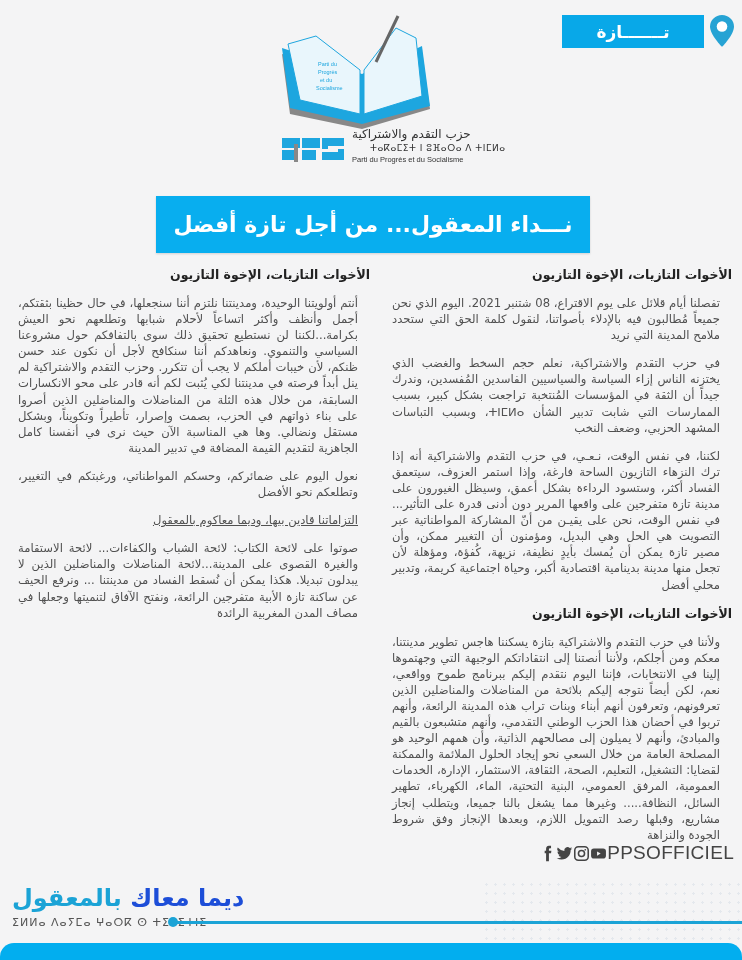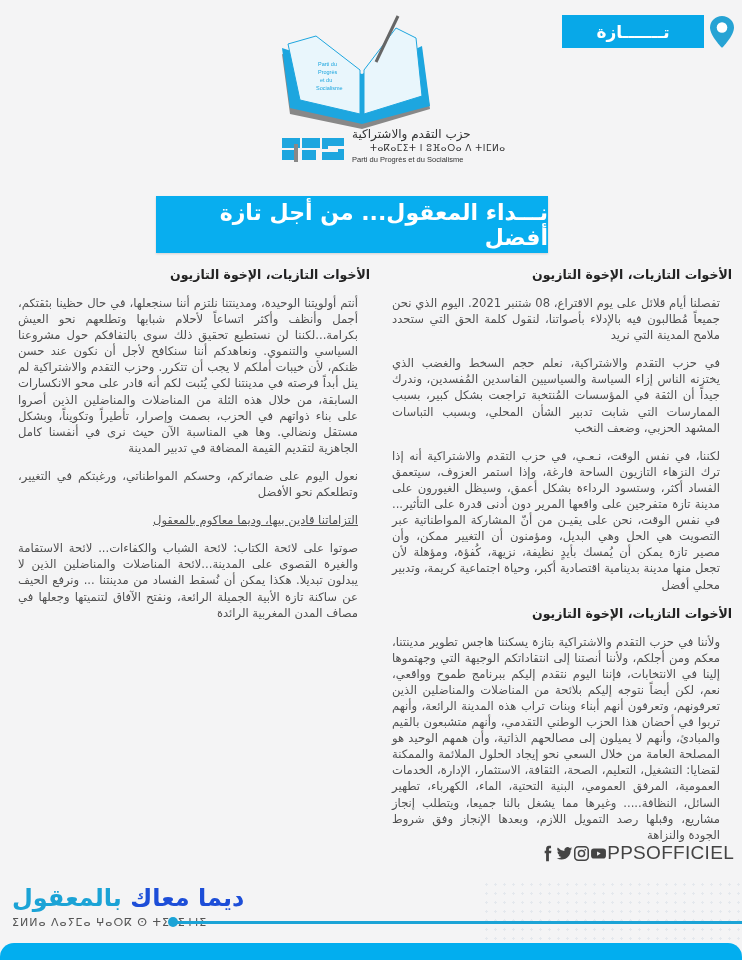--- a/index.html
+++ b/index.html
@@ -8,38 +8,38 @@
     background: #f4f4f5;
     font-family: "DejaVu Sans", sans-serif;
     color: #4a4a4a;
     position: relative;
   }
   .page { position: relative; width: 742px; height: 960px; overflow: hidden; }
 
   
   .loc {
     position: absolute; top: 15px; right: 8px;
-    display: flex; align-items: center; gap: 6px; direction: ltr;
+    display: flex; align-items: flex-start; gap: 6px; direction: ltr;
   }
   .loc-label {
     background: #08a8e8; color: #fff; font-weight: bold; font-size: 17px;
     height: 33px; width: 142px; display: flex; align-items: center; justify-content: center;
     direction: rtl;
   }
   .loc-icon { width: 24px; height: 32px; }
 
   
   .logo { position: absolute; left: 272px; top: 14px; width: 200px; height: 170px; }
   .logo-text-ar { position: absolute; left: 352px; top: 127px; font-size: 12px; color: #333; direction: rtl; white-space: nowrap; }
   .logo-text-tif { position: absolute; left: 356px; top: 143px; font-size: 9px; color: #333; white-space: nowrap; letter-spacing: 0.5px; margin-left: 14px; }
   .logo-text-fr { position: absolute; left: 352px; top: 155px; font-size: 7.5px; color: #333; white-space: nowrap; font-family: "Liberation Sans", sans-serif; }
 
   
   .title-banner {
-    position: absolute; left: 156px; top: 196px; width: 392px; height: 57px;
+    position: absolute; left: 156px; top: 196px; width: 434px; height: 57px;
     background: #08aeef; color: #fff; font-weight: bold; font-size: 22px;
     display: flex; align-items: center; justify-content: center; direction: rtl;
     box-shadow: 0 1px 2px rgba(0,0,0,0.15);
   }
 
   
   .col {
     position: absolute; direction: rtl; text-align: justify;
     font-size: 11.6px; line-height: 16.1px; color: #505050;
     font-family: "DejaVu Sans", sans-serif;
@@ -101,32 +101,32 @@
   </svg>
   <div class="logo-text-ar">حزب التقدم والاشتراكية</div>
   <div class="logo-text-tif">ⵜⴰⴽⴰⵎⵉⵜ ⵏ ⵓⴼⴰⵔⴰ ⴷ ⵜⵏⵎⵍⴰ</div>
   <div class="logo-text-fr">Parti du Progrès et du Socialisme</div>
 
   <div class="title-banner">نـــداء المعقول... من أجل تازة أفضل</div>
 
   <div class="col col-right">
     <h3>الأخوات التازيات، الإخوة التازيون</h3>
     <p>تفصلنا أيام قلائل على يوم الاقتراع، 08 شتنبر 2021. اليوم الذي نحن جميعاً مُطالبون فيه بالإدلاء بأصواتنا، لنقول كلمة الحق التي ستحدد ملامح المدينة التي نريد</p>
-    <p>في حزب التقدم والاشتراكية، نعلم حجم السخط والغضب الذي يختزنه الناس إزاء السياسة والسياسيين الفاسدين المُفسدين، وندرك جيداً أن الثقة في المؤسسات المُنتخبة تراجعت بشكل كبير، بسبب الممارسات التي شابت تدبير الشأن المحلي، وبسبب التباسات المشهد الحزبي، وضعف النخب</p>
+    <p>في حزب التقدم والاشتراكية، نعلم حجم السخط والغضب الذي يختزنه الناس إزاء السياسة والسياسيين الفاسدين المُفسدين، وندرك جيداً أن الثقة في المؤسسات المُنتخبة تراجعت بشكل كبير، بسبب الممارسات التي شابت تدبير الشأن ⵜⵏⵎⵍⴰ، وبسبب التباسات المشهد الحزبي، وضعف النخب</p>
     <p>لكننا، في نفس الوقت، نـعـي، في حزب التقدم والاشتراكية أنه إذا ترك النزهاء التازيون الساحة فارغة، وإذا استمر العزوف، سيتعمق الفساد أكثر، وستسود الرداءة بشكل أعمق، وسيظل الغيورون على مدينة تازة متفرجين على واقعها المرير دون أدنى قدرة على التأثير... في نفس الوقت، نحن على يقيـن من أنّ المشاركة المواطناتية عبر التصويت هي الحل وهي البديل، ومؤمنون أن التغيير ممكن، وأن مصير تازة يمكن أن يُمسك بأيدٍ نظيفة، نزيهة، كُفؤة، ومؤهلة لأن تجعل منها مدينة بدينامية اقتصادية أكبر، وحياة اجتماعية كريمة، وتدبير محلي أفضل</p>
     <h3>الأخوات التازيات، الإخوة التازيون</h3>
     <p>ولأننا في حزب التقدم والاشتراكية بتازة يسكننا هاجس تطوير مدينتنا، معكم ومن أجلكم، ولأننا أنصتنا إلى انتقاداتكم الوجيهة التي وجهتموها إلينا في الانتخابات، فإننا اليوم نتقدم إليكم ببرنامج طموح وواقعي، نعم، لكن أيضاً نتوجه إليكم بلائحة من المناضلات والمناضلين الذين تعرفونهم، وتعرفون أنهم أبناء وبنات تراب هذه المدينة الرائعة، وأنهم تربوا في أحضان هذا الحزب الوطني التقدمي، وأنهم متشبعون بالقيم والمبادئ، وأنهم لا يميلون إلى مصالحهم الذاتية، وأن همهم الوحيد هو المصلحة العامة من خلال السعي نحو إيجاد الحلول الملائمة والممكنة لقضايا: التشغيل، التعليم، الصحة، الثقافة، الاستثمار، الإدارة، الخدمات العمومية، المرفق العمومي، البنية التحتية، الماء، الكهرباء، تطهير السائل، النظافة..... وغيرها مما يشغل بالنا جميعا، ويتطلب إنجاز مشاريع، وقبلها رصد التمويل اللازم، وبعدها الإنجاز وفق شروط الجودة والنزاهة</p>
   </div>
 
   <div class="col col-left">
     <h3>الأخوات التازيات، الإخوة التازيون</h3>
     <p>أنتم أولويتنا الوحيدة، ومدينتنا نلتزم أننا سنجعلها، في حال حظينا بثقتكم، أجمل وأنظف وأكثر اتساعاً لأحلام شبابها وتطلعهم نحو العيش بكرامة...لكننا لن نستطيع تحقيق ذلك سوى بالتفافكم حول مشروعنا السياسي والتنموي. ونعاهدكم أننا سنكافح لأجل أن نكون عند حسن ظنكم، لأن خيبات أملكم لا يجب أن تتكرر. وحزب التقدم والاشتراكية لم ينل أبداً فرصته في مدينتنا لكي يُثبت لكم أنه قادر على محو الانكسارات السابقة، من خلال هذه الثلة من المناضلات والمناضلين الذين أصروا على بناء ذواتهم في الحزب، بصمت وإصرار، تأطيراً وتكويناً، وبشكل مستقل ونضالي. وها هي المناسبة الآن حيث نرى في أنفسنا كامل الجاهزية لتقديم القيمة المضافة في تدبير المدينة</p>
     <p>نعول اليوم على ضمائركم، وحسكم المواطناتي، ورغبتكم في التغيير، وتطلعكم نحو الأفضل</p>
     <p class="short">التزاماتنا قادين بيها، وديما معاكوم بالمعقول</p>
-    <p>صوتوا على لائحة الكتاب: لائحة الشباب والكفاءات... لائحة الاستقامة والغيرة القصوى على المدينة...لائحة المناضلات والمناضلين الذين لا يبدلون تبديلا. هكذا يمكن أن نُسقط الفساد من مدينتنا ... ونرفع الحيف عن ساكنة تازة الأبية الجميلة الرائعة، ونفتح الآفاق لتنميتها وجعلها في مصاف المدن المغربية الرائدة</p>
+    <p>صوتوا على لائحة الكتاب: لائحة الشباب والكفاءات... لائحة الاستقامة والغيرة القصوى على المدينة...لائحة المناضلات والمناضلين الذين لا يبدلون تبديلا. هكذا يمكن أن نُسقط الفساد من مدينتنا ... ونرفع الحيف عن ساكنة تازة الأبية متفرجين الرائعة، ونفتح الآفاق لتنميتها وجعلها في مصاف المدن المغربية الرائدة</p>
   </div>
 
   <div class="dots"></div>
 
   <div class="slogan">
     <span class="dark">ديما معاك</span>
     <span class="blue">بالمعقول</span>
   </div>
   <div class="slogan-tif">ⵉⵍⵍⴰ ⴷⴰⵢⵎⴰ ⵖⴰⵔⴽ ⵙ ⵜⵉⵎⵉⵜⵏⵉ</div>
 

